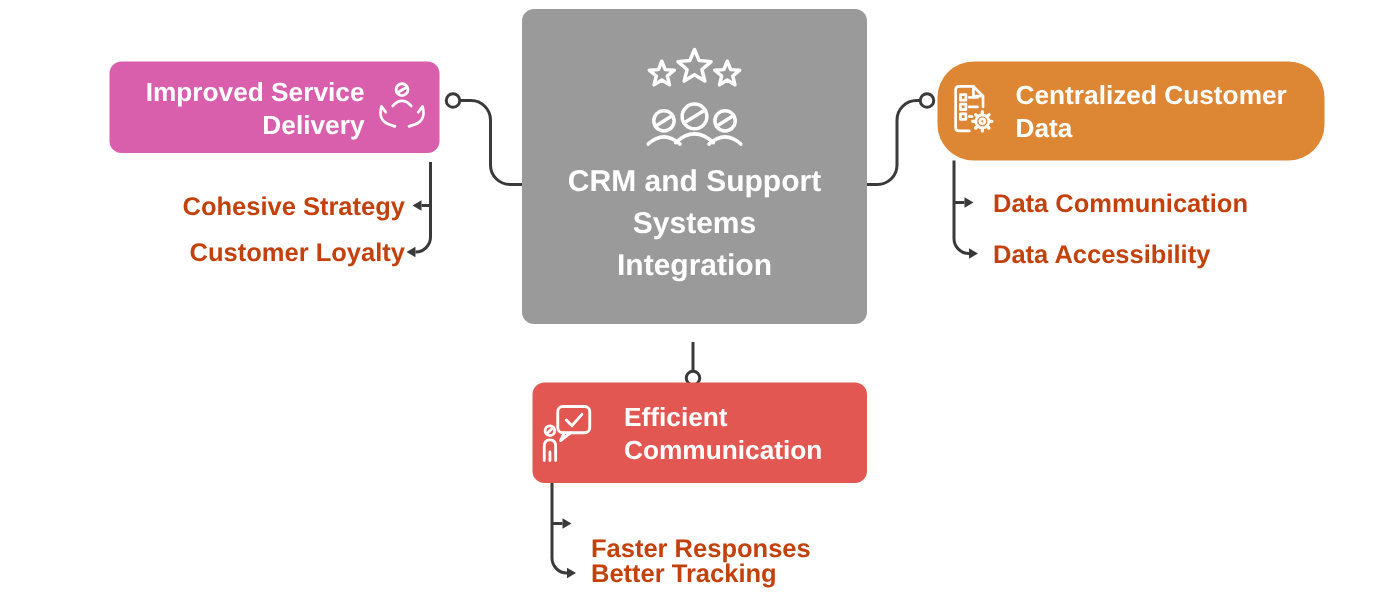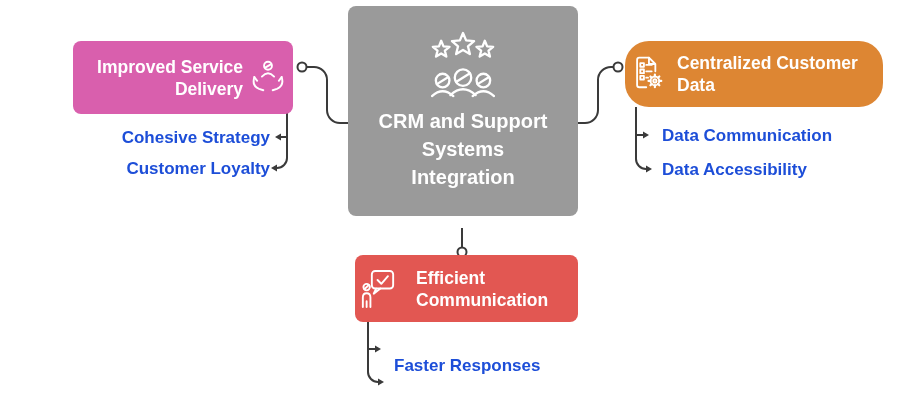--- a/index.html
+++ b/index.html
@@ -12,37 +12,37 @@
     position:absolute;border-radius:8px;color:#fff;font-weight:700;
     display:flex;align-items:center;box-sizing:border-box;
   }
   .node .label{font-size:17.5px;line-height:22px;}
   .node-center{
     left:348px;top:6px;width:230px;height:210px;background:#9A9A9A;
     flex-direction:column;justify-content:center;text-align:center;gap:6px;
   }
   .node-center .title{font-size:20px;line-height:28px;width:180px;}
   .node-left{
-    left:73px;top:41px;width:220px;height:73px;background:#D95FAD;
+    left:73px;top:41px;width:220px;height:61px;background:#D95FAD;
     justify-content:space-between;padding:0 9px 0 12px;gap:9px;
   }
   .node-left .label{width:165px;text-align:right;}
   .node-right{
     left:625px;top:41px;width:258px;height:66px;background:#DD8633;
     padding:0 10px 0 8px;gap:13px;
   }
   .node-right .label{width:200px;text-align:left;}
   .node-bottom{
     left:355px;top:255px;width:223px;height:67px;background:#E25752;
     padding:0 8px 0 5px;gap:8px;
   }
   .node-bottom .label{width:150px;text-align:left;}
   .icon{display:flex;align-items:center;justify-content:center;flex:none;}
   .leaf{
-    position:absolute;font-size:17px;line-height:21px;font-weight:700;color:#1d4ed8;
+    position:absolute;font-size:17px;line-height:21px;font-weight:700;color:#c2410c;
     white-space:nowrap;
   }
   .leaf-l1{right:654px;top:127px;text-align:right;}
   .leaf-l2{right:654px;top:158px;text-align:right;}
   .leaf-r1{left:662px;top:125px;}
   .leaf-r2{left:662px;top:159px;}
   .leaf-b1{left:394px;top:339px;margin-top:16px;}
   .leaf-b2{left:394px;top:372px;}
 </style>
 </head>
@@ -140,14 +140,15 @@
       </svg>
     </span>
     <span class="label">Efficient Communication</span>
   </div>
 
   <div class="leaf leaf-l1">Cohesive Strategy</div>
   <div class="leaf leaf-l2">Customer Loyalty</div>
   <div class="leaf leaf-r1">Data Communication</div>
   <div class="leaf leaf-r2">Data Accessibility</div>
   <div class="leaf leaf-b1">Faster Responses</div>
+  <div class="leaf leaf-b2">Better Tracking</div>
 
 </div>
 
 </body></html>

